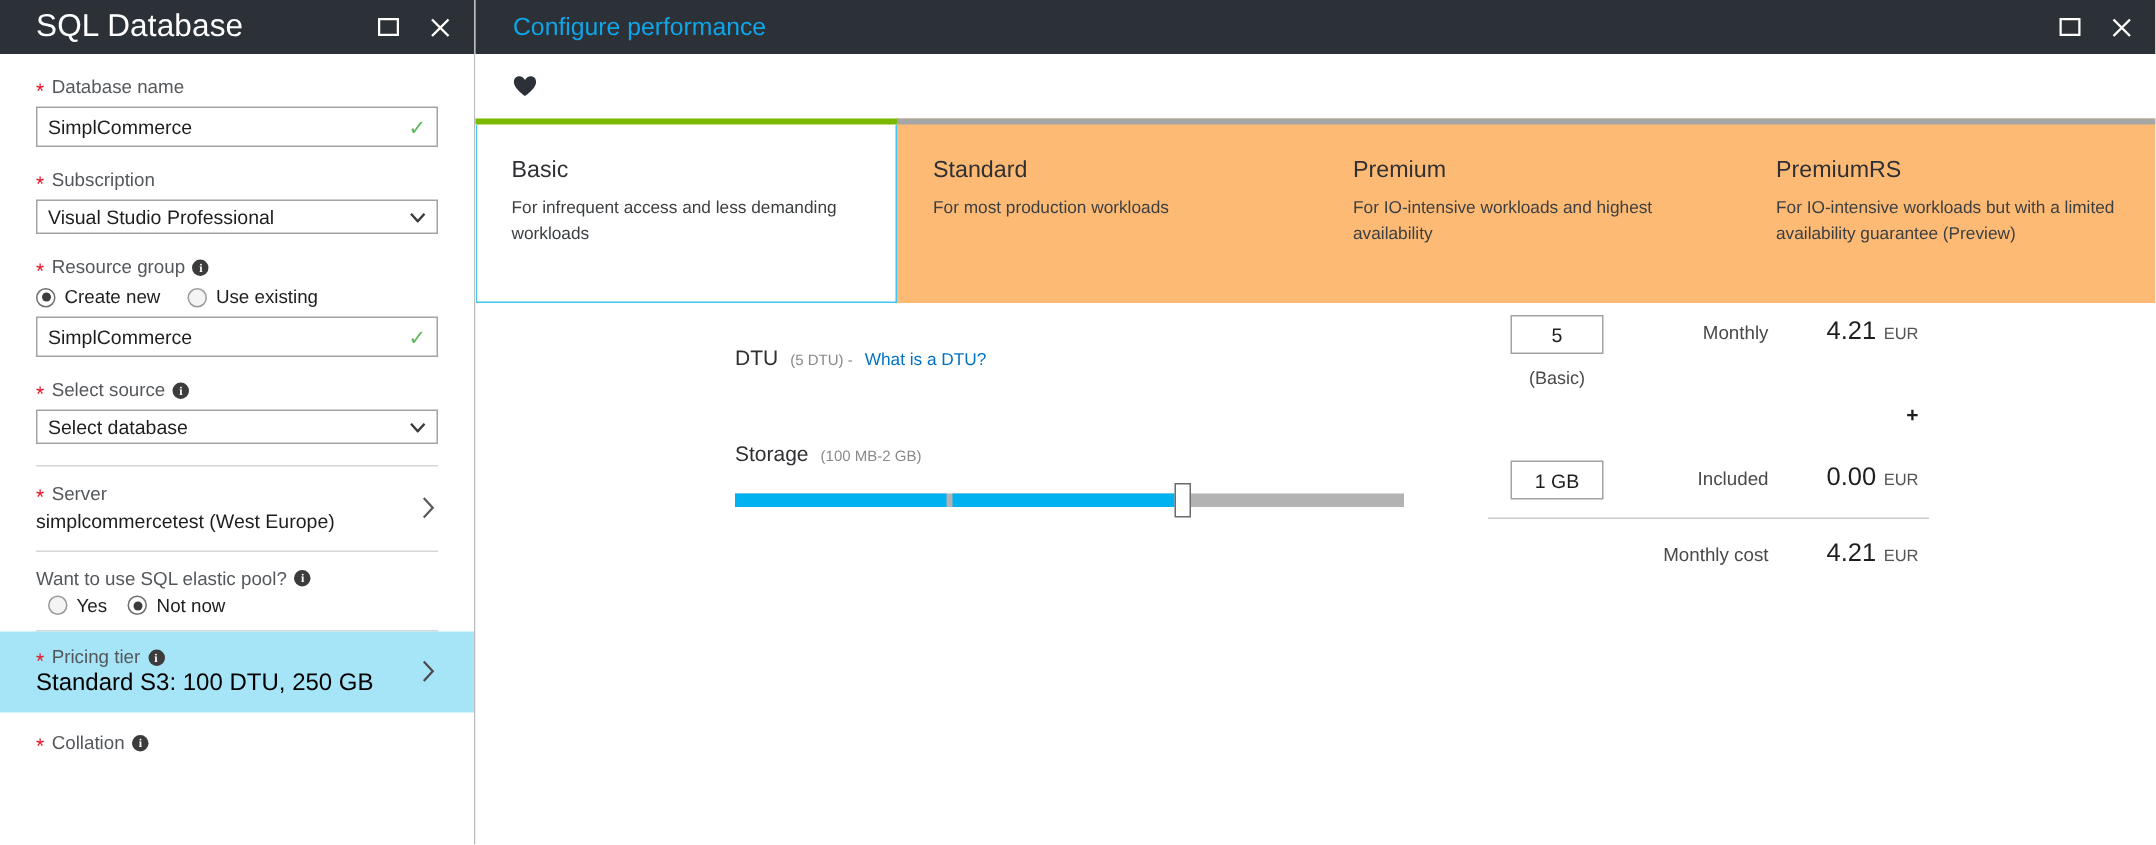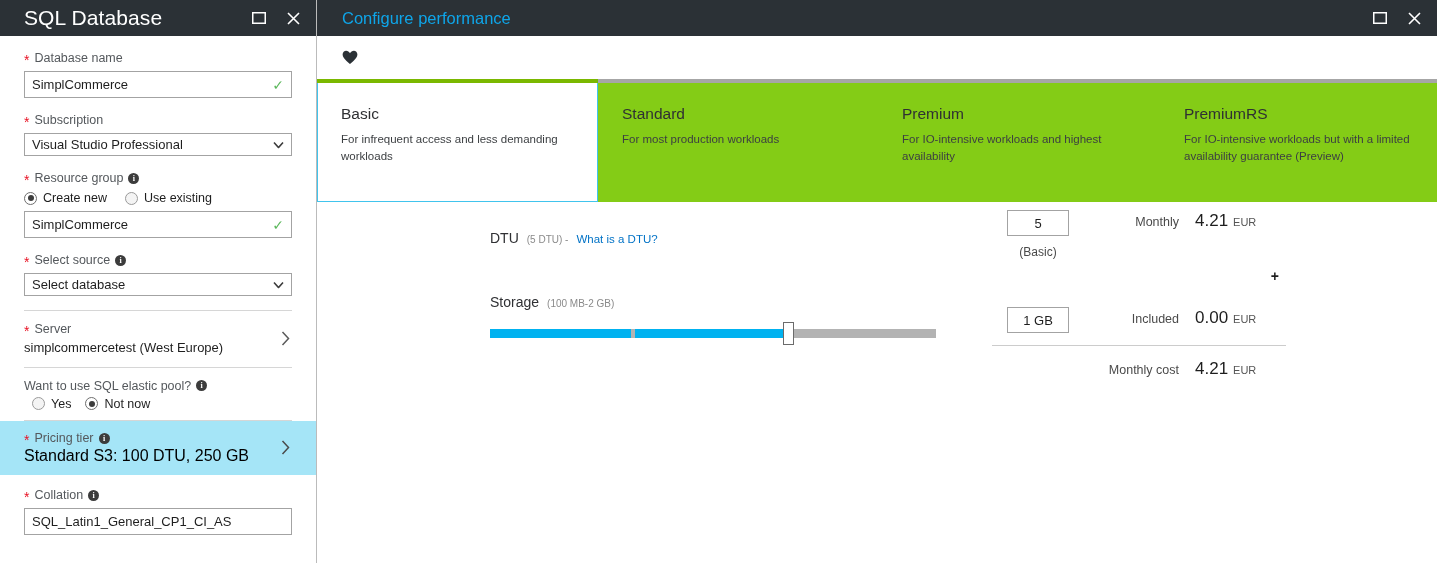--- a/index.html
+++ b/index.html
@@ -148,21 +148,21 @@
 
   
   .tabs {
     display: flex; height: 123px; position: relative;
     background: #e6e6e6;
   }
   .tab {
     position: relative;
     flex: 0 0 auto;
     padding: 22px 22px 0 24px;
-    background: #84cc16;
+    background: #fdba74;
     border-top: 4px solid #a6a6a6;
     cursor: pointer;
   }
   .tab.sel {
     background: #ffffff;
     border-top: 4px solid #7ab800;
     box-shadow: inset 1px 0 0 #41c4ed, inset -1px 0 0 #41c4ed, inset 0 -1px 0 #41c4ed;
   }
   .tab-name { font-size: 15.5px; color: #2f3033; font-weight: 400; margin-bottom: 8px;}
   .tab-desc { font-size: 11.5px; color: #3c3f42; line-height: 1.45; }
@@ -190,21 +190,21 @@
   .price { position: absolute; left: 675px; top: 8px; width: 300px; }
   .price-row { display: flex; align-items: flex-start; }
   .p-box-col { width: 92px; display: flex; flex-direction: column; align-items: center; }
   .p-box {
     width: 62px; height: 26px; border: 1px solid #a3a3a3; background: #fff;
     display: flex; align-items: center; justify-content: center;
     font-size: 13px; color: #1e1e1e; cursor: text;
   }
   .p-sub { font-size: 12px; color: #4a4a4a; margin-top: 9px; }
   .p-mid { width: 95px; text-align: right; font-size: 12.5px; color: #4a4a4a; padding-top: 5px; }
-  .p-amt { width: 100px; text-align: left; padding-top: 1px; padding-left: 16px;}
+  .p-amt { width: 100px; text-align: right; padding-top: 1px; padding-left: 16px;}
   .p-amt .n { font-size: 17px; color: #1e1e1e; }
   .p-amt .c { font-size: 11px; color: #555; margin-left: 5px; }
   .plus { text-align: right; font-size: 14px; color: #1e1e1e; font-weight: bold; }
   .hr-line { border-top: 1px solid #cccccc; margin: 12px 0 0 0; width: 294px; }
 </style>
 </head>
 <body>
 
 <div id="app">
 
@@ -336,23 +336,20 @@
             <path d="M1.5,1 L7.5,7.5 L1.5,14" fill="none" stroke="#4a4a4a" stroke-width="1.5"></path>
           </svg>
       </div>
 
       <div class="field" style="margin-top:12px">
         <div class="field-label">
           <span class="req">*</span>
           <span>Collation</span>
           <span class="info-icon">i</span>
         </div>
-        <div class="txtbox">
-          <span class="val">SQL_Latin1_General_CP1_CI_AS</span>
-        </div>
       </div>
 
     </div>
   </div>
 
   <div class="blade-right">
 
     <div class="rh">
       <span class="rh-title">Configure performance</span>
       <div class="win-controls">

